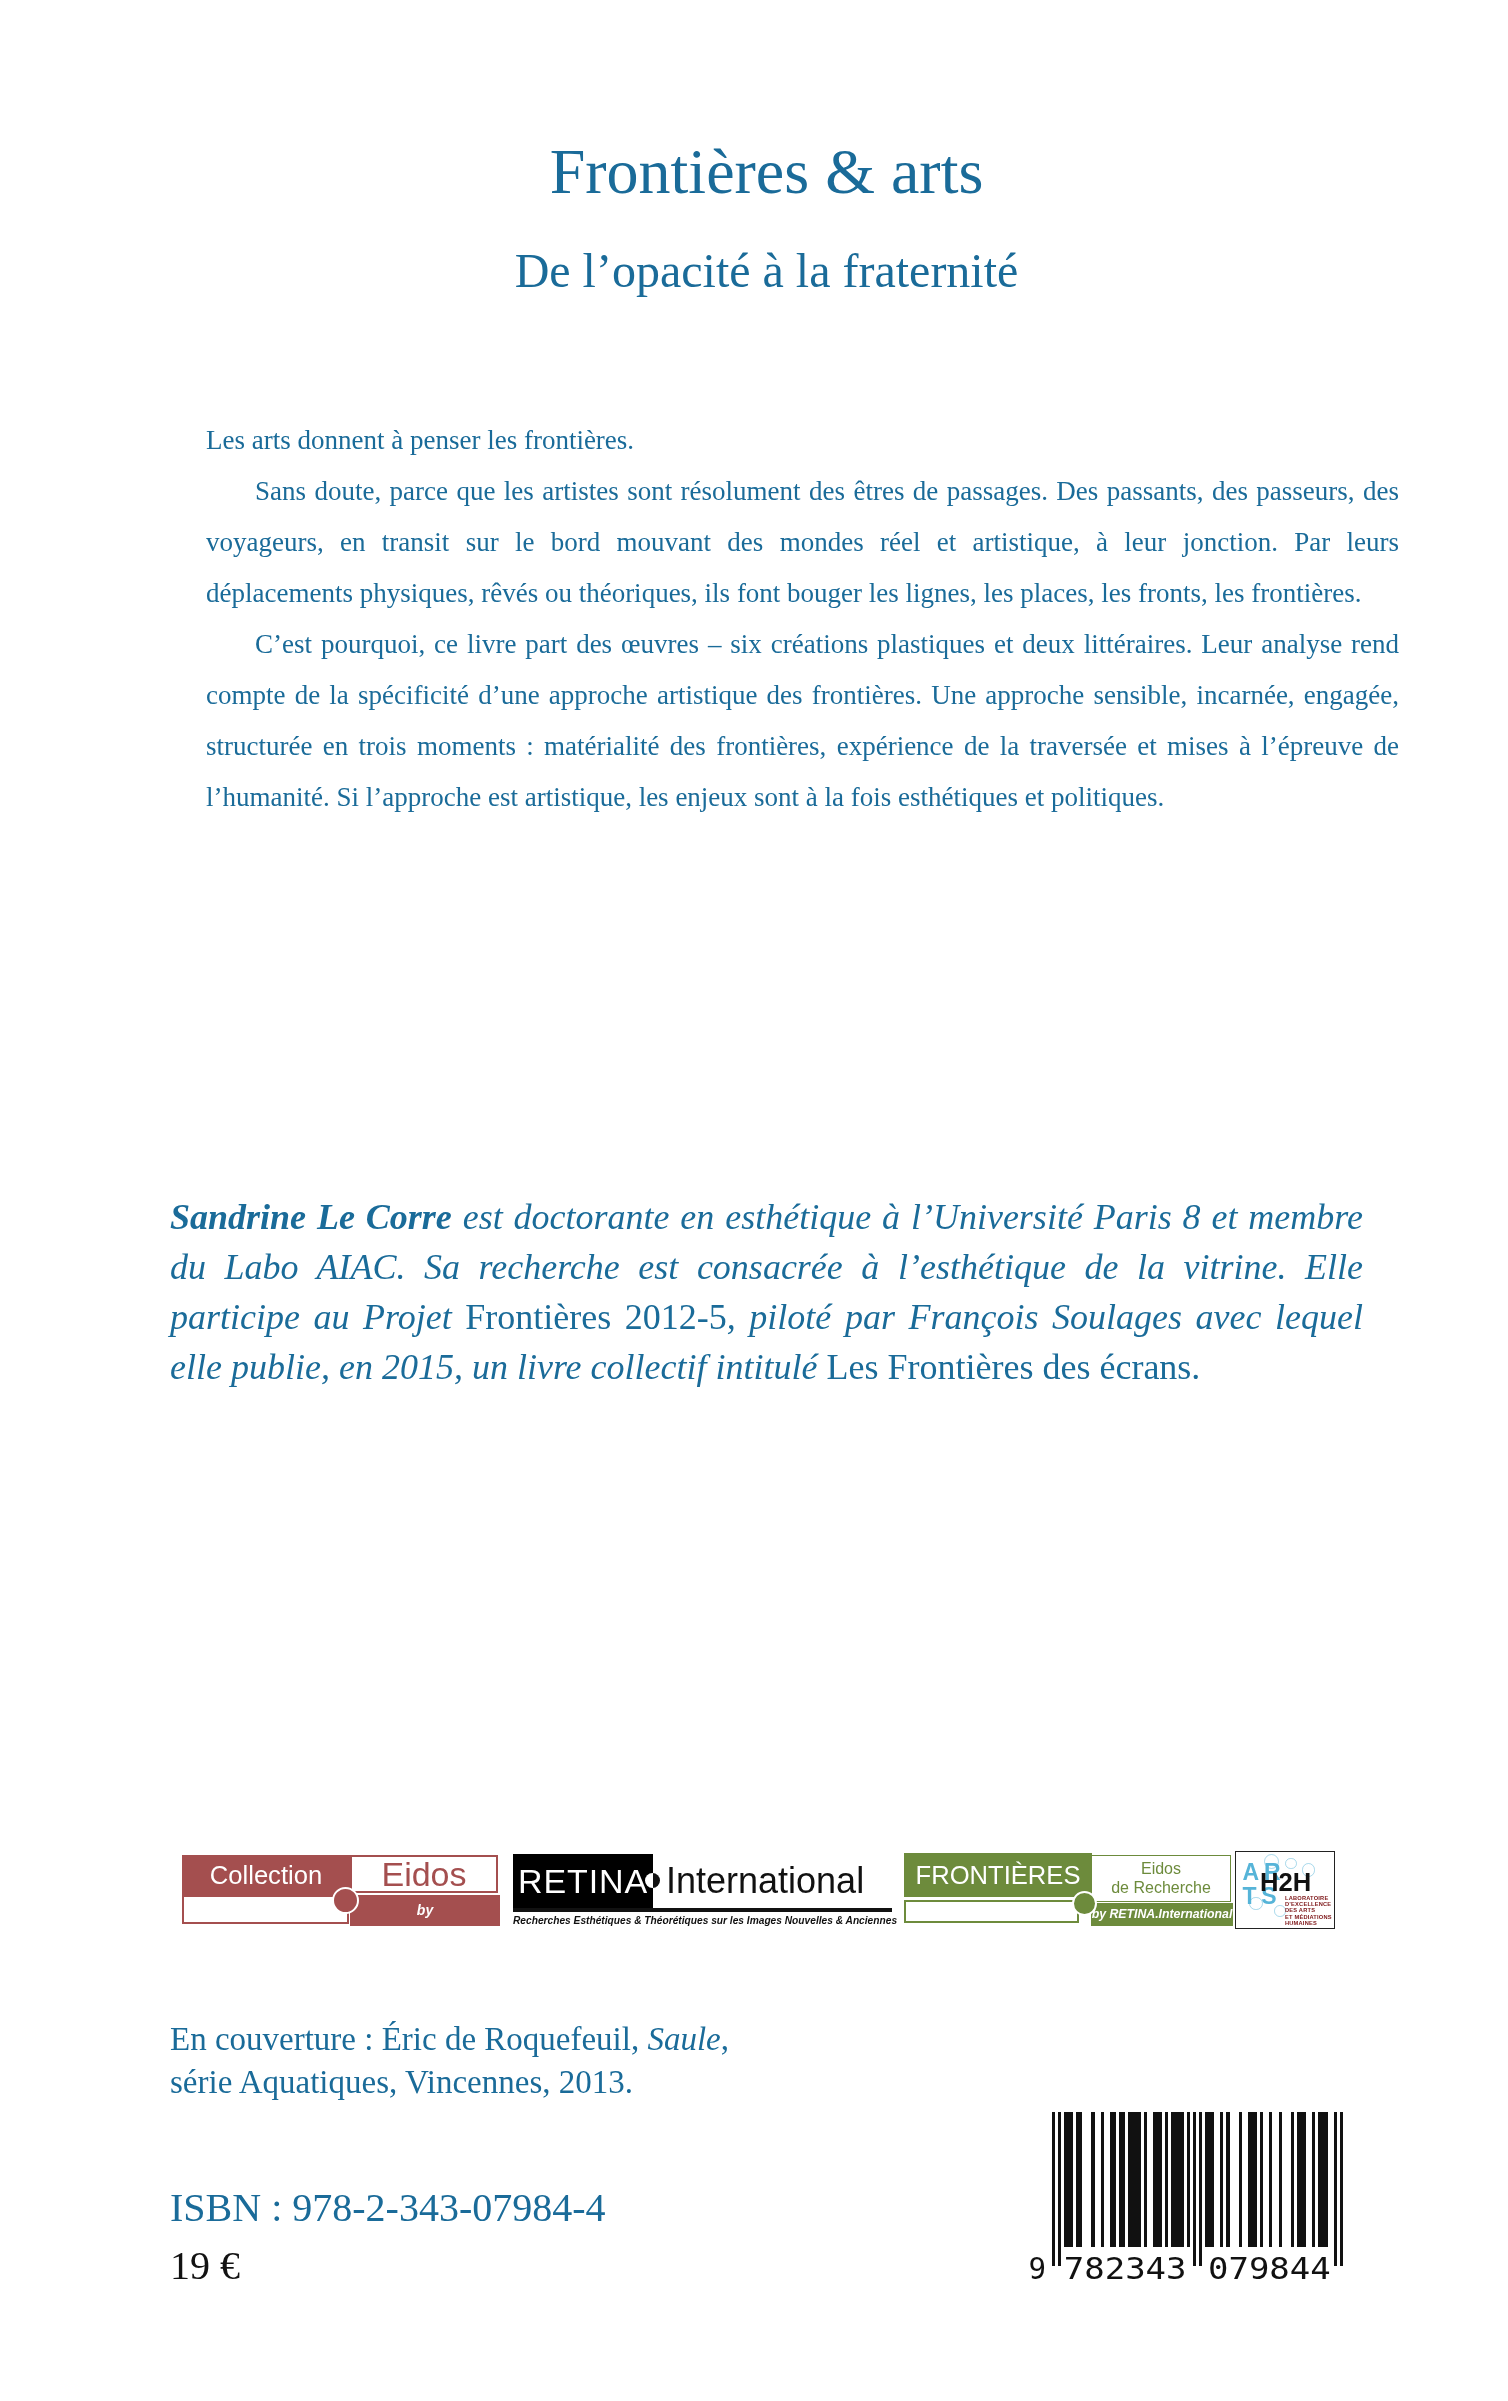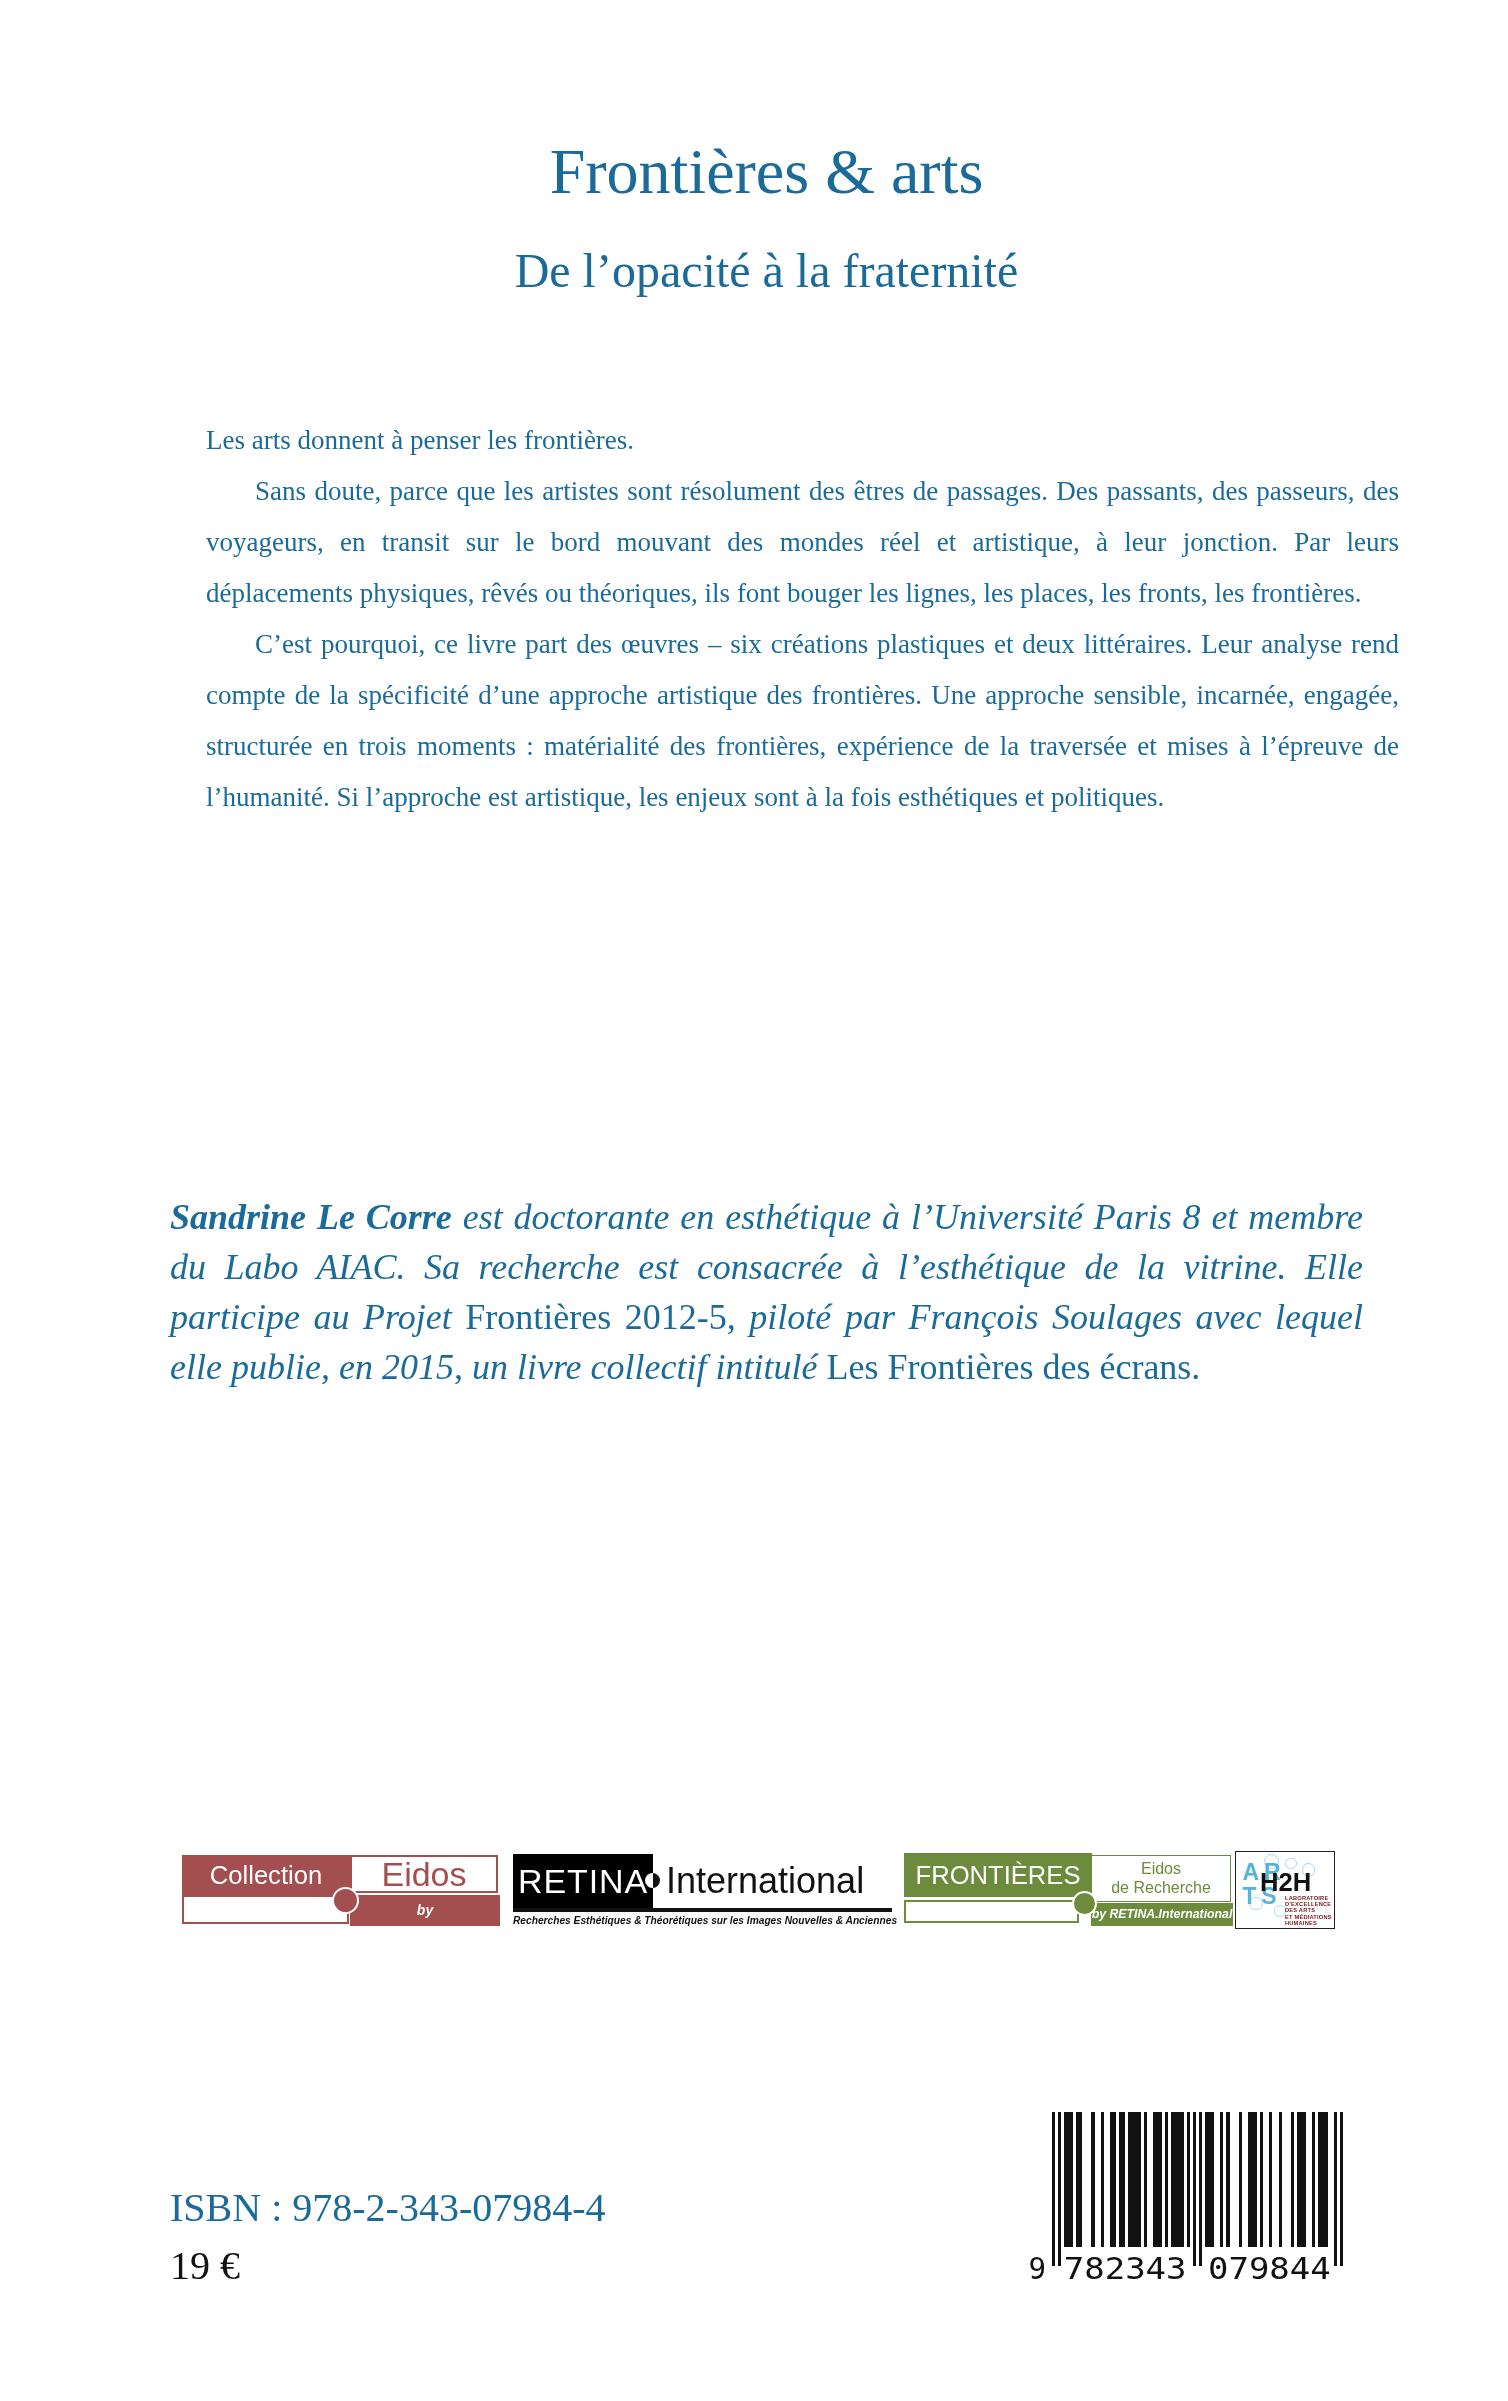--- a/index.html
+++ b/index.html
@@ -137,20 +137,21 @@
         <span>LABORATOIRE</span>
         <span>D’EXCELLENCE</span>
         <span>DES ARTS</span>
         <span>ET MÉDIATIONS</span>
         <span>HUMAINES</span>
       </div>
     </div>
 
   </div>
 
+  <p class="credit"><span>En couverture : Éric de Roquefeuil, </span><span class="work">Saule</span><span>,</span><br><span>série Aquatiques, Vincennes, 2013.</span></p>
 
   <p class="isbn">ISBN : 978-2-343-07984-4</p>
   <p class="price">19 €</p>
 
   <svg class="barcode" viewBox="-8 0 103 54" preserveAspectRatio="none" shape-rendering="crispEdges" xmlns="http://www.w3.org/2000/svg">
       <rect x="0" y="0" width="1.02" height="49" fill="#111"></rect>
       <rect x="2" y="0" width="1.02" height="49" fill="#111"></rect>
       <rect x="4" y="0" width="1.02" height="43" fill="#111"></rect>
       <rect x="5" y="0" width="1.02" height="43" fill="#111"></rect>
       <rect x="6" y="0" width="1.02" height="43" fill="#111"></rect>

